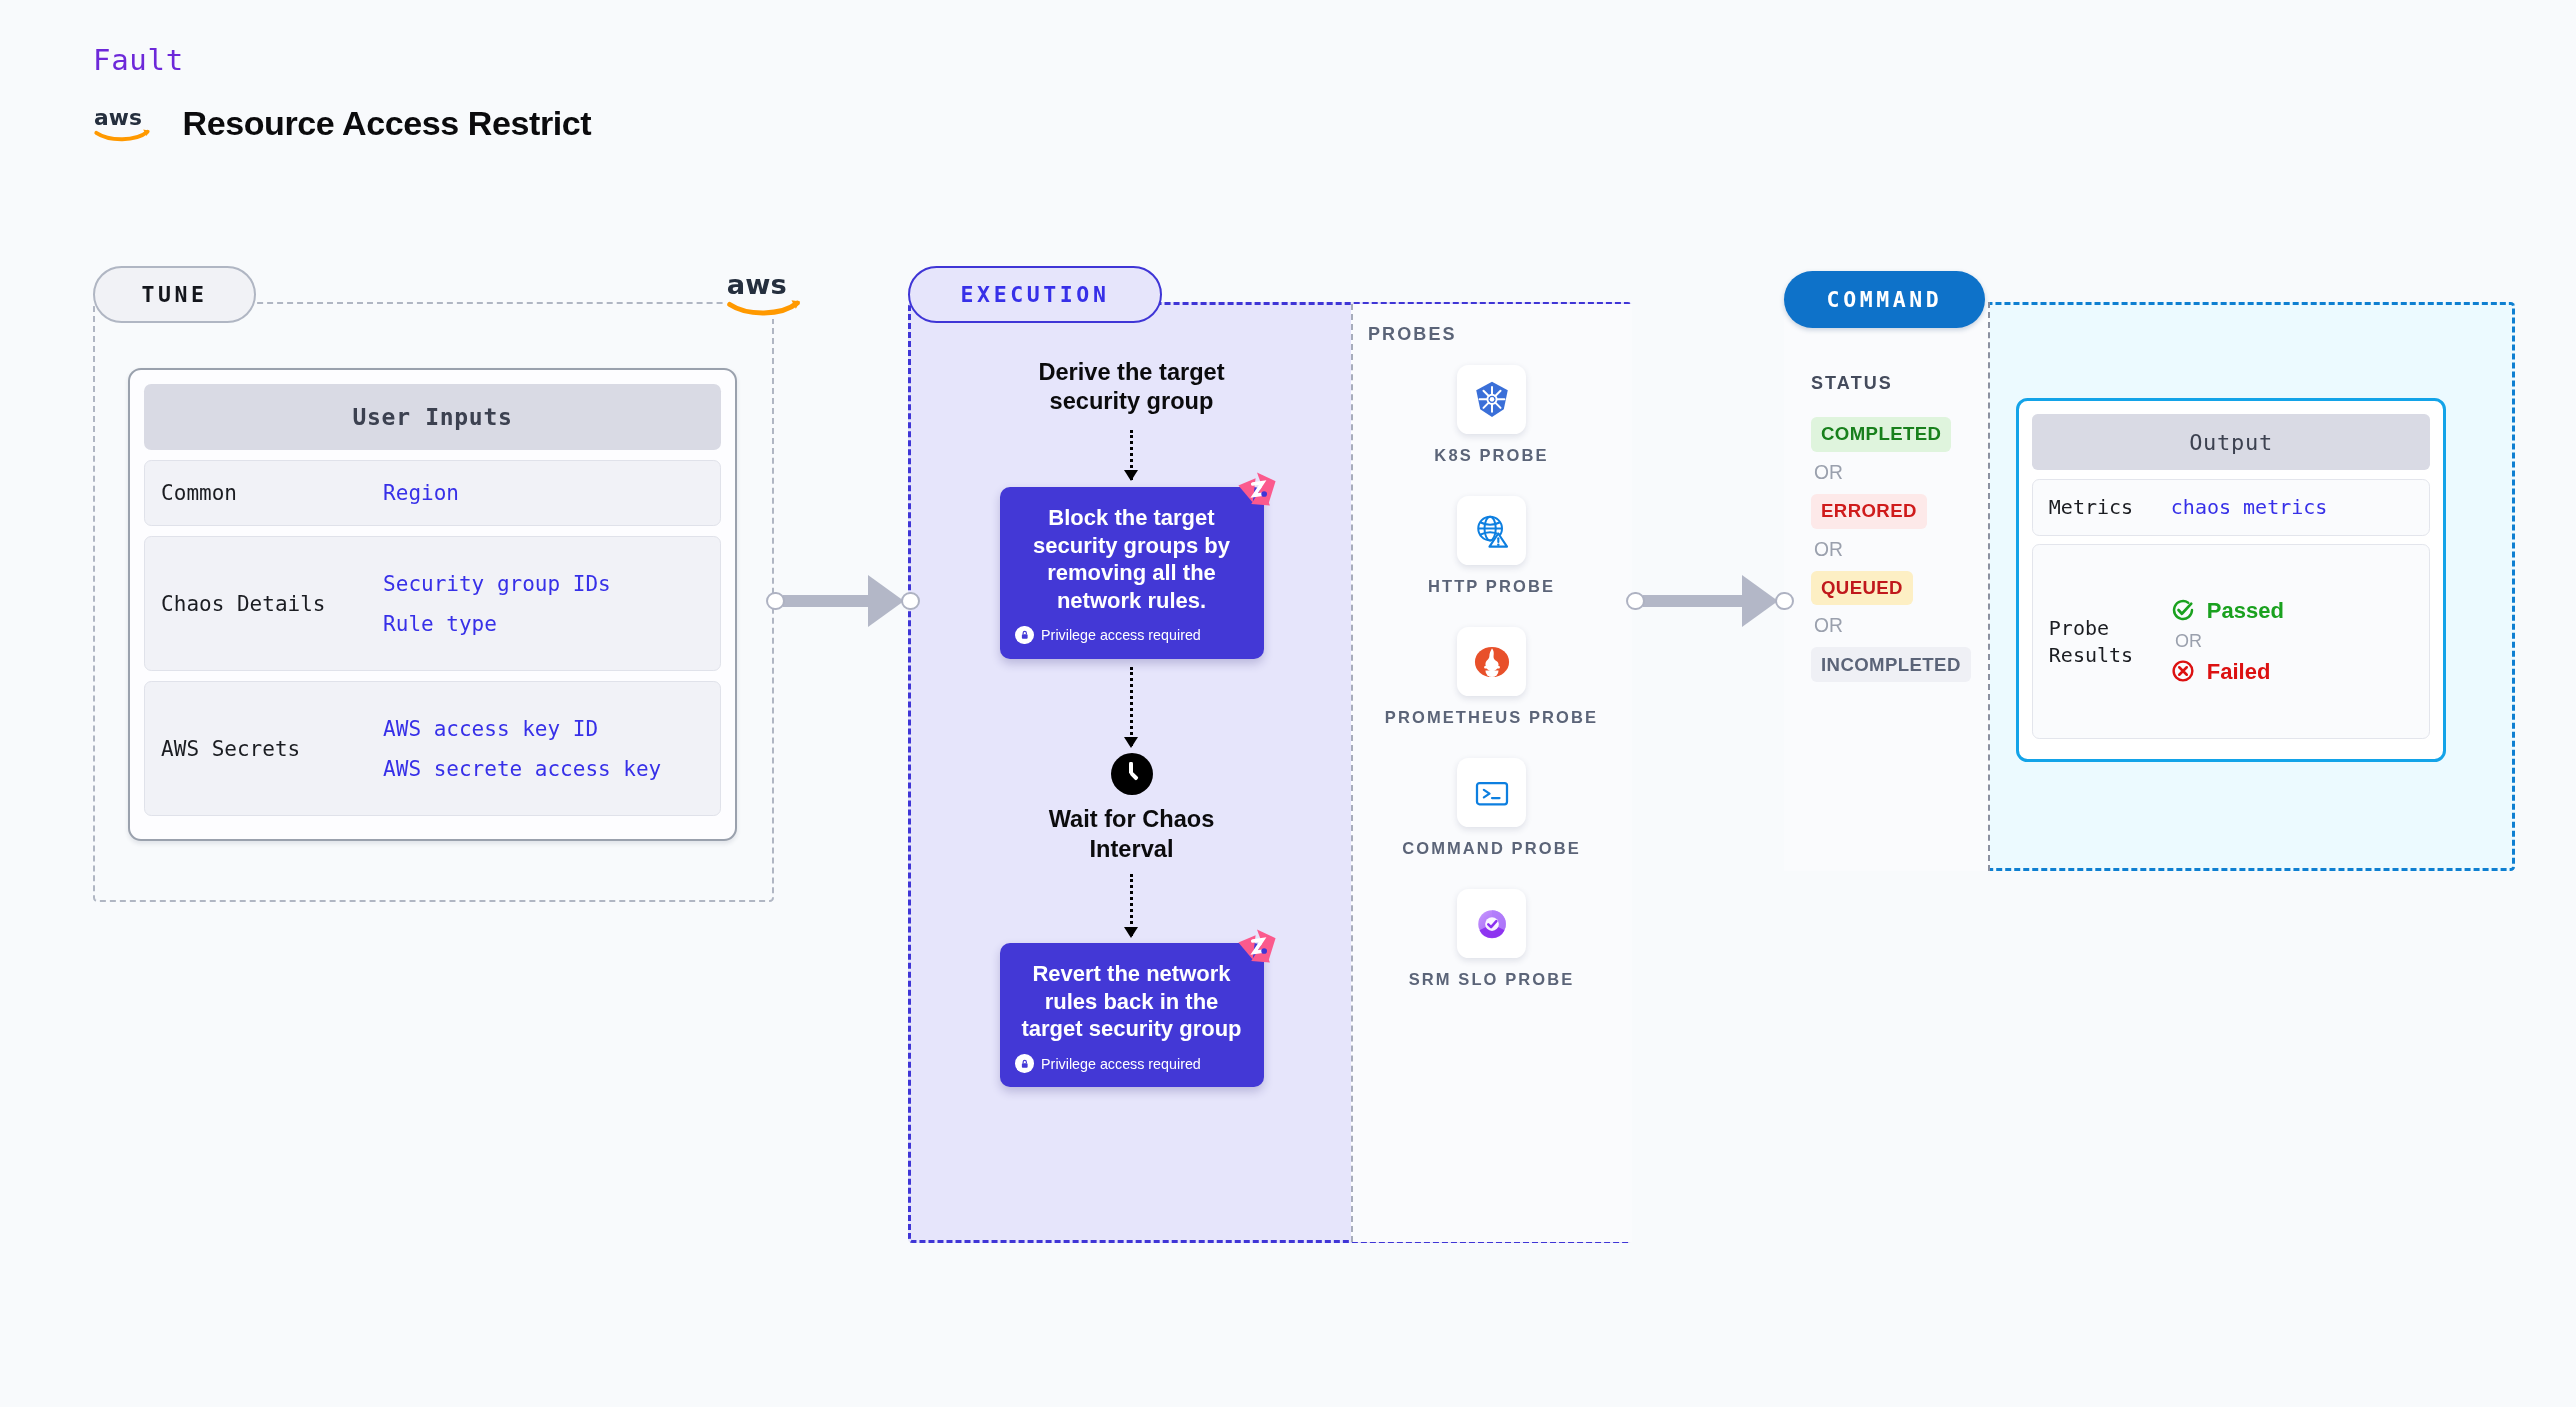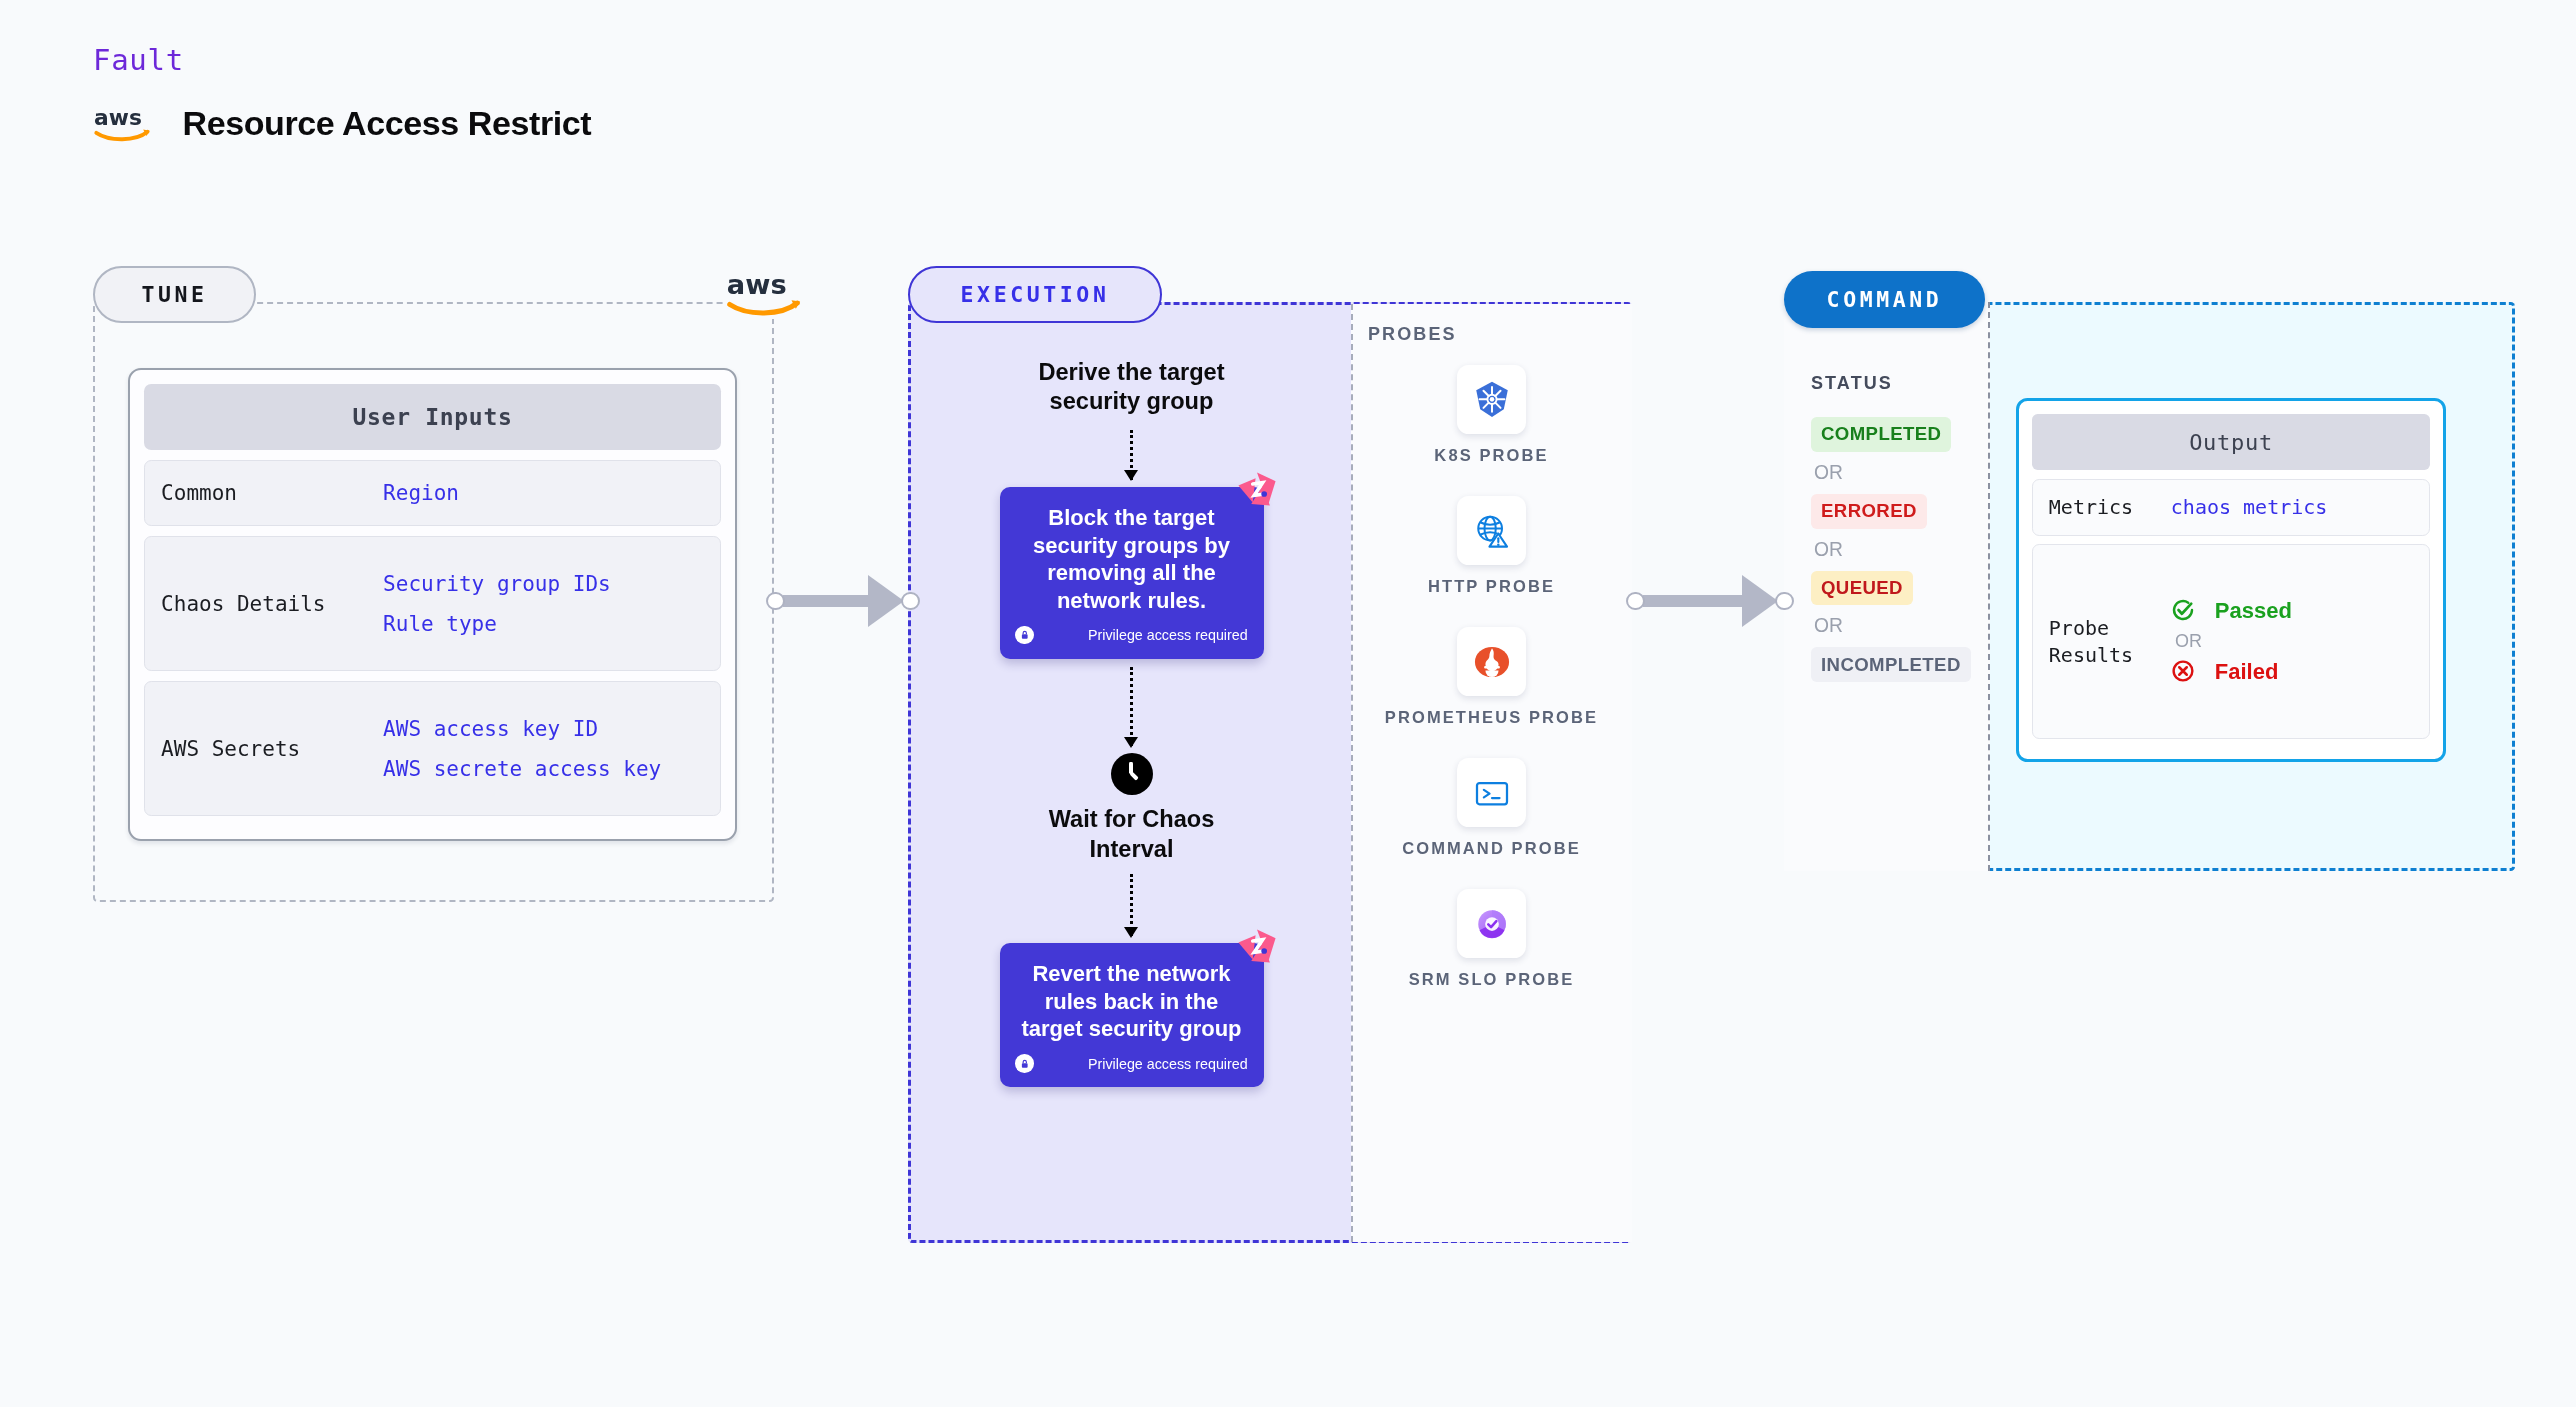--- a/index.html
+++ b/index.html
@@ -104,21 +104,21 @@
   }
   .exec-box{
     position:relative;background:#4338d6;border-radius:10px;
     width:264px;box-sizing:border-box;padding:17px 15.8px 14.3px 15.8px;
     box-shadow:0 4.3px 10px rgba(40,30,120,.22);
   }
   .exec-box .bt{
     font-size:22px;font-weight:bold;color:#fff;text-align:center;line-height:1.25;
   }
   .priv{
-    display:flex;align-items:center;justify-content:space-between;gap:7.2px;margin-top:11.5px;
+    display:flex;align-items:center;justify-content:flex-start;gap:7.2px;margin-top:11.5px;
   }
   .priv .lock{
     width:18.6px;height:18.6px;border-radius:50%;background:#fff;
     display:flex;align-items:center;justify-content:center;flex:none;
   }
   .priv .lock svg{display:block;}
   .priv .pt{font-size:14.3px;color:#fff;}
   .litmus{position:absolute;right:-13px;top:-15.8px;width:40px;height:36px;}
   .clock{
     width:42px;height:42px;border-radius:50%;background:#000;position:relative;
@@ -186,21 +186,21 @@
     font-family:"DejaVu Sans Mono","Liberation Mono",monospace;
     font-size:20px;color:#1b1d22;width:122px;flex:none;line-height:1.35;
   }
   #out-metrics{height:57px;}
   #out-metrics .v{
     font-family:"DejaVu Sans Mono","Liberation Mono",monospace;
     font-size:20px;color:#3730e8;
   }
   #out-probe{height:195px;align-items:center;}
   #out-probe .rights{display:flex;flex-direction:column;gap:7.2px;}
-  .res-line{display:flex;align-items:center;gap:20px;}
+  .res-line{display:flex;align-items:center;gap:12px;}
   .res-line .txt{font-size:22px;font-weight:bold;}
   .res-or{font-size:18px;color:#9aa0ad;margin-left:4.3px;}
 
   
   .conn{position:absolute;height:64px;display:flex;align-items:center;}
   .conn .dot{
     width:18.6px;height:18.6px;border-radius:50%;background:#fff;
     border:2.9px solid #aeb2c2;box-sizing:border-box;flex:none;z-index:2;
   }
   .conn .bar{height:11.5px;background:#b3b7c7;flex:none;margin:0 -1.4px;}

